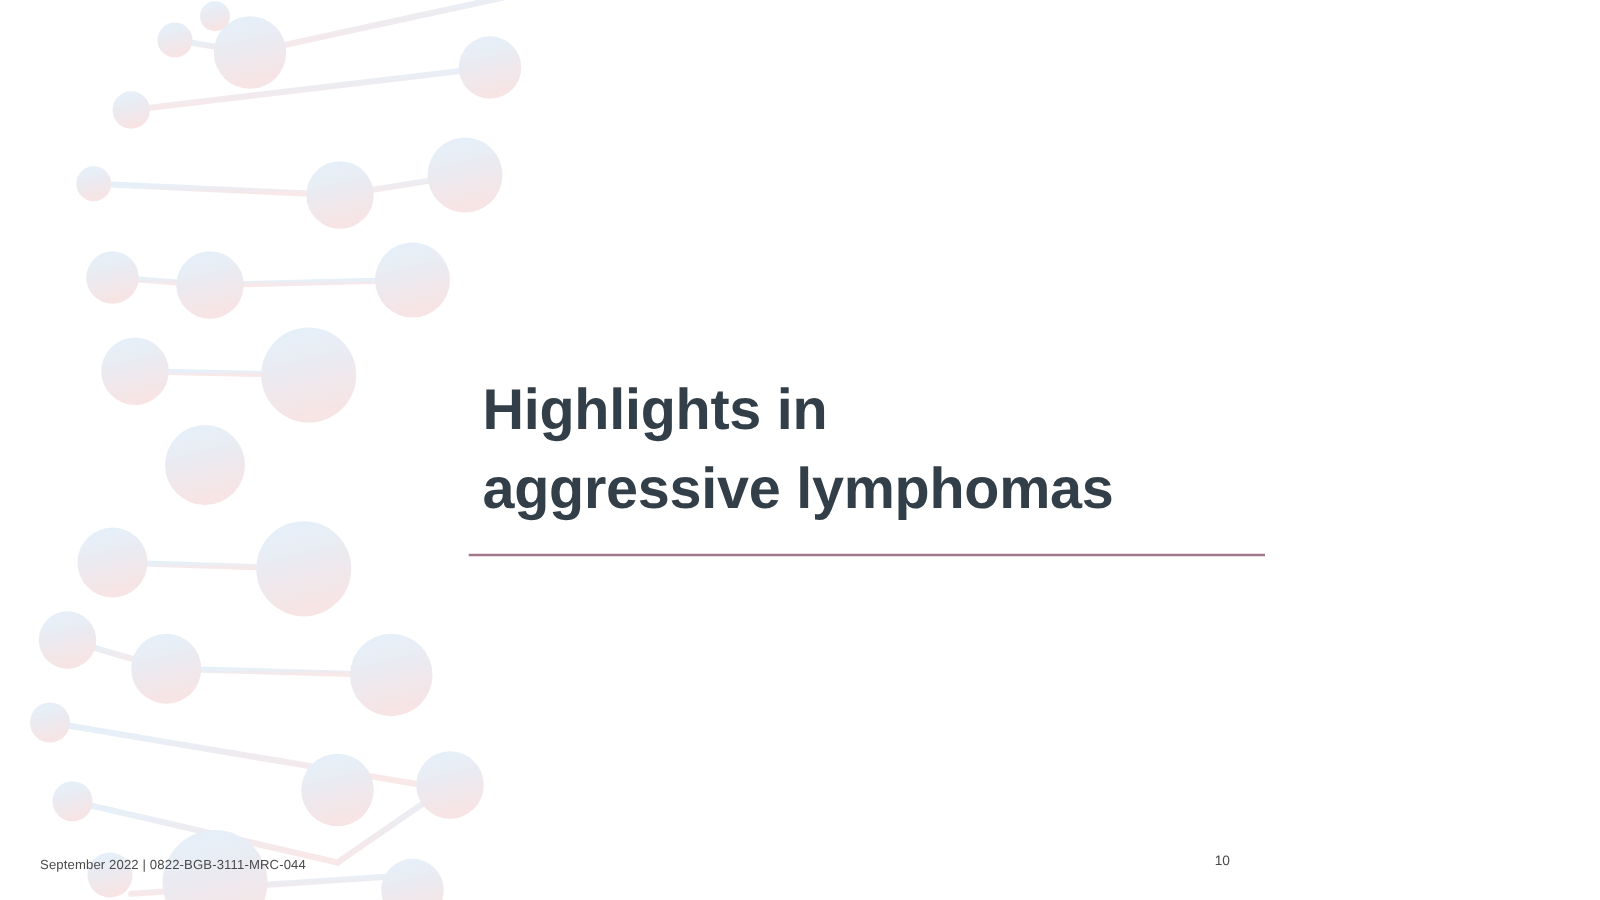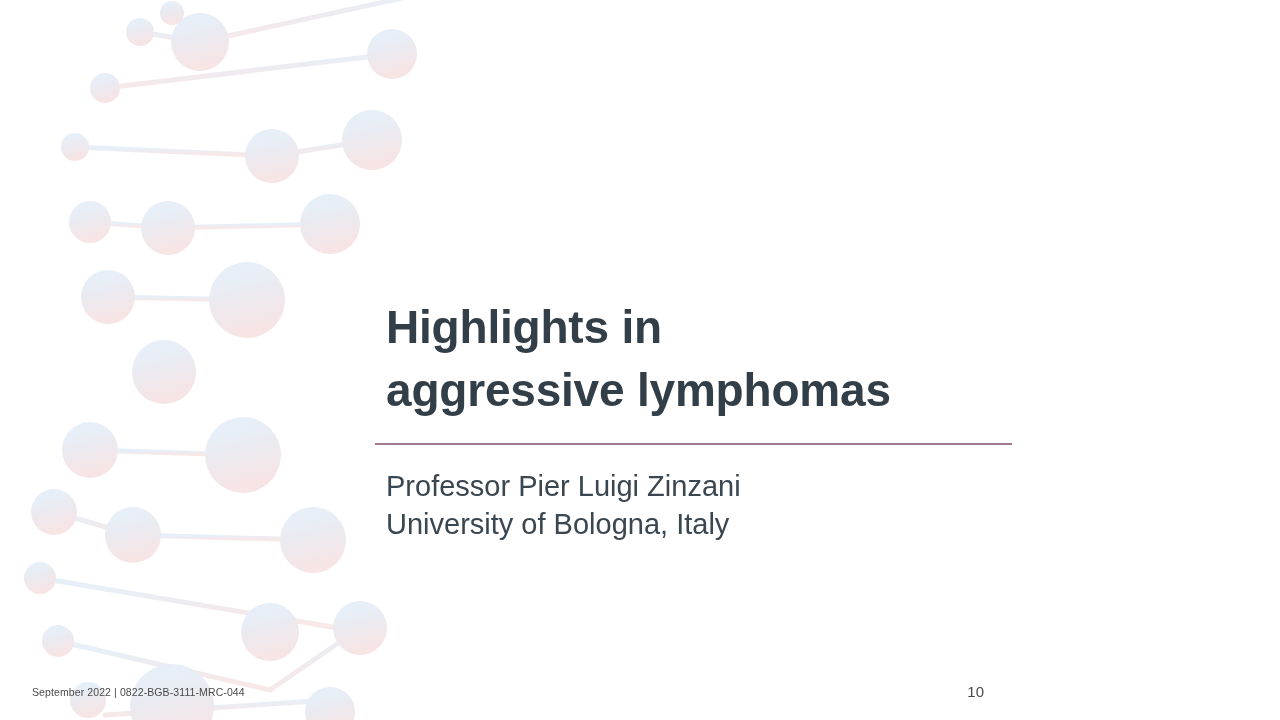--- a/index.html
+++ b/index.html
@@ -74,21 +74,21 @@
     top: 686px;
     font-size: 10.5px;
     color: #4A4A4A;
     letter-spacing: 0.1px;
     white-space: nowrap;
   }
   .footer-right {
     position: absolute;
     right: 28px;
     top: 683px;
-    font-size: 15px;
+    font-size: 11px;
     color: #4A4A4A;
     text-align: left;
   }
 </style>
 </head>
 <body>
 
 <div class="slide">
 
   <div class="decor">
@@ -174,20 +174,18 @@
 
         <circle cx="330" cy="712" r="25"></circle>
       </g>
     </svg>
   </div>
 
   <div class="content">
     <h1 class="title">Highlights in
 aggressive lymphomas</h1>
     <div class="divider"></div>
-    <p class="subtitle">Professor Pier Luigi Zinzani
-University of Bologna, Italy</p>
   </div>
 
   <div class="footer-left">September 2022 | 0822-BGB-3111-MRC-044</div>
   <div class="footer-right">10</div>
 
 </div>
 
 </body></html>

